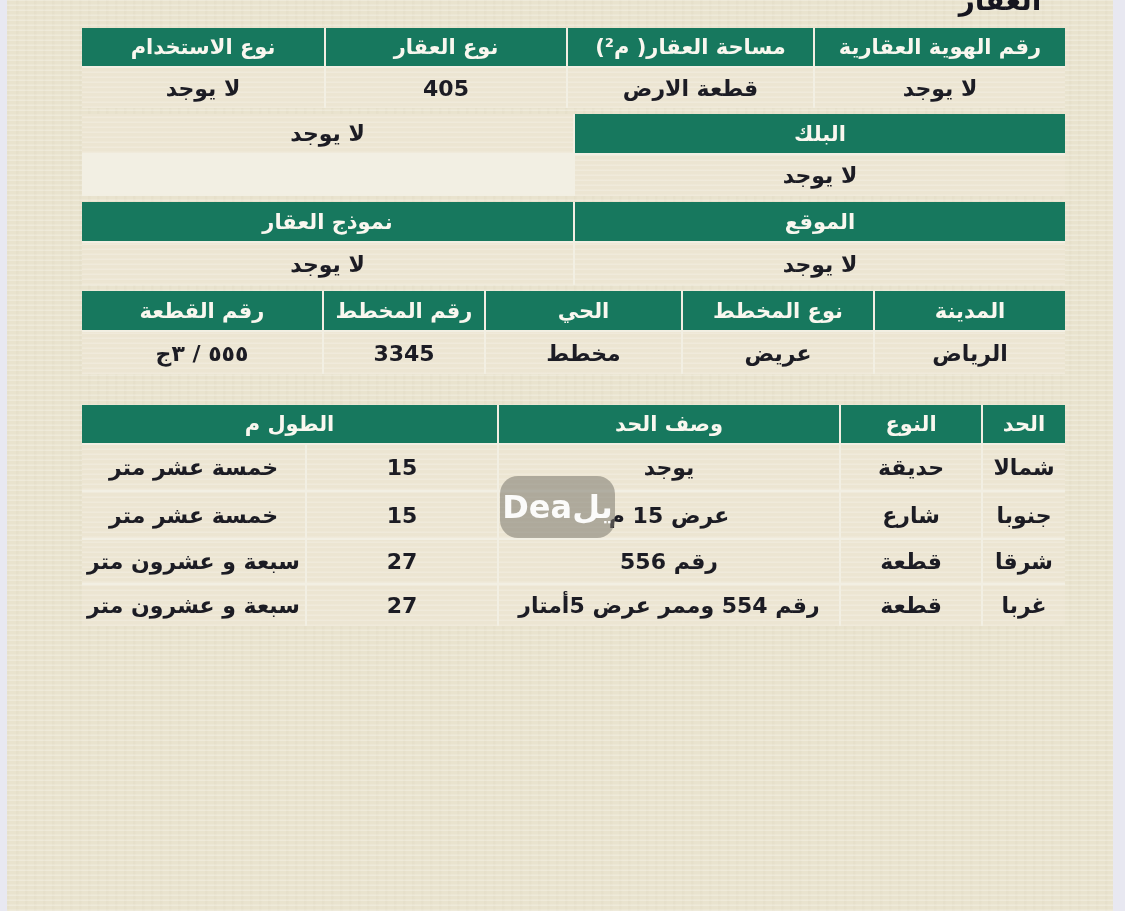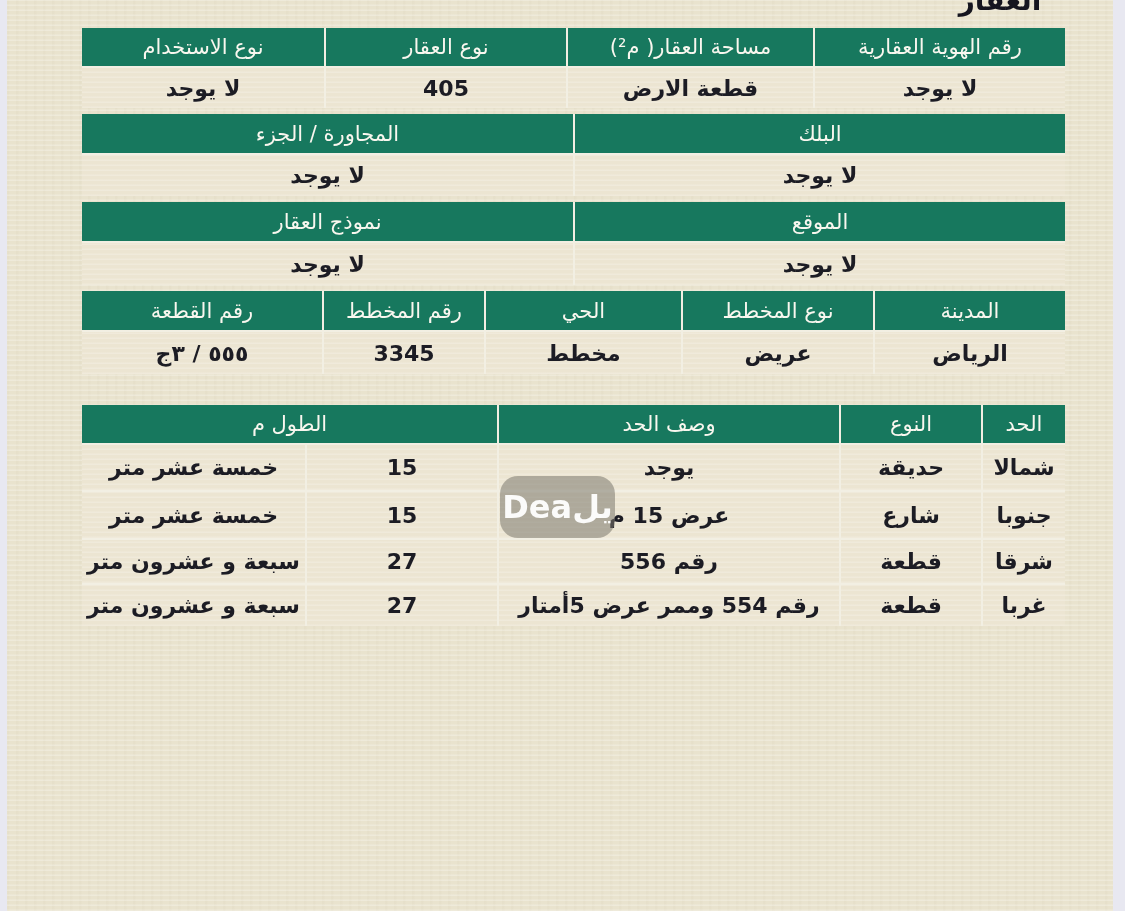--- a/index.html
+++ b/index.html
@@ -32,21 +32,21 @@
     display:grid;gap:2px;background:#f2efe3;
   }
   .t1{grid-template-columns:250px 245px 240px 1fr;grid-template-rows:38px 40px;}
   .t2{grid-template-columns:490px 1fr;grid-template-rows:39px 41px;}
   .t3{grid-template-columns:490px 1fr;grid-template-rows:39px 42px;}
   .t4{grid-template-columns:190px 190px 195px 160px 1fr;grid-template-rows:39px 42px;}
   .t5{grid-template-columns:82px 140px 340px 190px 1fr;grid-template-rows:38px 45px 46px 43px 41px;}
   .hc{
     background:#17785e;color:#f9f7ef;
     display:flex;align-items:center;justify-content:center;
-    font-size:21px;font-weight:400;
+    font-size:21px;font-weight:700;
   }
   .vc{
     background:#ece5d2;color:#1c1c24;
     display:flex;align-items:center;justify-content:center;
     font-size:22px;font-weight:700;
     background-image:repeating-linear-gradient(0deg, rgba(255,255,255,0.20) 0px, rgba(255,255,255,0.20) 1px, rgba(0,0,0,0) 2px, rgba(0,0,0,0) 5px);
   }
   .span2{grid-column:span 2;}
   .watermark{
     position:absolute;left:500px;top:476px;width:115px;height:62px;
@@ -77,21 +77,20 @@
     <div class="hc">نوع العقار</div>
     <div class="hc">نوع الاستخدام</div>
     <div class="vc">لا يوجد</div>
     <div class="vc">قطعة الارض</div>
     <div class="vc">405</div>
     <div class="vc">لا يوجد</div>
   </div>
 
   <div class="sec t2">
     <div class="hc">البلك</div>
-    <div class="hc">المجاورة / الجزء</div>
     <div class="vc">لا يوجد</div>
     <div class="vc">لا يوجد</div>
   </div>
 
   <div class="sec t3">
     <div class="hc">الموقع</div>
     <div class="hc">نموذج العقار</div>
     <div class="vc">لا يوجد</div>
     <div class="vc">لا يوجد</div>
   </div>

